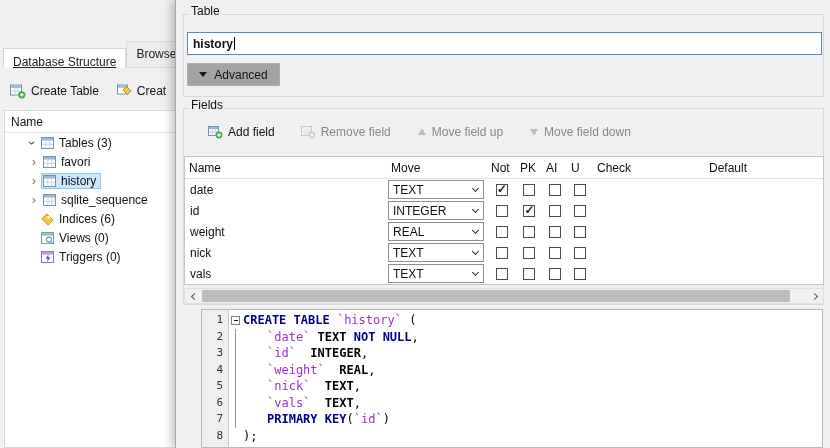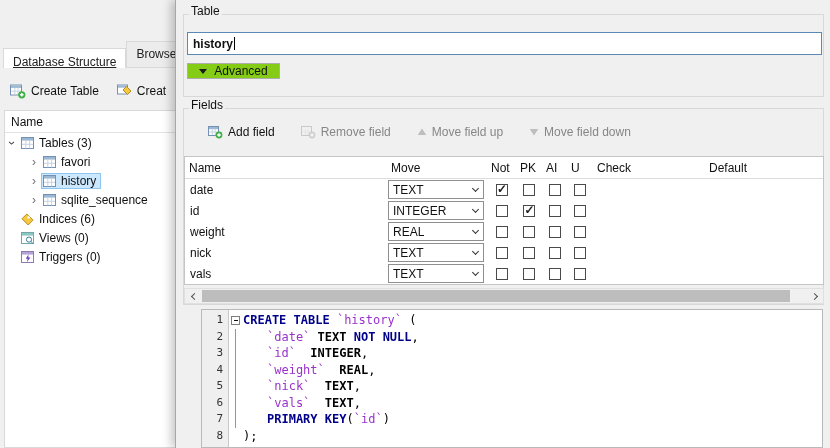--- a/index.html
+++ b/index.html
@@ -14,34 +14,34 @@
   .tbtn { display:flex; align-items:center; gap:5px; padding:3px 8px; border:1px solid #d2d8de; background:#f4f6f8; white-space:nowrap; }
   .icon { display:inline-flex; align-items:center; }
   .tab-bar { position:absolute; top:40px; left:3px; width:173px; height:28px; display:flex; align-items:flex-end; border-bottom:1px solid #d9d9d9; }
   .tab { height:26px; line-height:25px; padding:0 9px; background:#ececec; border:1px solid #d9d9d9; border-bottom:none; white-space:nowrap; color:#222; }
   .tab.active { background:#fff; height:20px; line-height:27px; margin-bottom:-1px;text-decoration:underline; }
   .struct-toolbar { position:absolute; top:78px; left:10px; width:166px; height:26px; display:flex; gap:18px; align-items:center; overflow:hidden; white-space:nowrap; }
   .sbt { display:flex; align-items:center; gap:5px; }
   .tree-panel { position:absolute; top:110px; left:4px; width:172px; height:338px; background:#fff; border:1px solid #d9d9d9; overflow:hidden; }
   .tree-header { height:22px; line-height:22px; padding-left:6px; border-bottom:1px solid #e3e3e3; }
   .tree-item { height:19px; display:flex; align-items:center; }
-  .tree-item.lvl0 { padding-left:0; }
+  .tree-item.lvl0 { padding-left:20px; }
   .tree-item.lvl1 { padding-left:22px; }
   .tree-arrow { width:14px; flex:0 0 14px; text-align:center; color:#6e6e6e; font-size:12px; line-height:12px; }
   .tree-arrow.expanded { transform:rotate(90deg); color:#333; }
   .tree-arrow.hiddenarrow { visibility:hidden; }
   .node-body { display:flex; align-items:center; gap:5px; padding:1px 5px 1px 2px; }
   .tree-item.selected .node-body { background:var(--sel,#cce8ff); box-shadow:0 0 0 1px #8fc6f0 inset; }
   
   .dialog { position:absolute; top:0; left:175px; width:655px; height:448px; background:#f0f0f0; border-left:1px solid #a7a7a7; box-shadow:-4px 0 9px rgba(0,0,0,.22); }
   .grp-label { position:absolute; background:#f0f0f0; padding:0 2px; z-index:2; }
   .grp-box { position:absolute; border:1px solid #d8d8d8; }
   .name-input { position:absolute; left:11px; top:32px; width:635px; height:23px; background:#fff; border:1px solid #5a89b5; display:flex; align-items:center; padding-left:5px; font-weight:bold; }
   .caret { width:1px; height:13px; background:#000; margin-left:1px; }
-  .adv-btn { position:absolute; left:11px; top:63px; width:93px; height:16px; background:#84cc16; border:1px solid #adadad; display:flex; align-items:center; justify-content:center; gap:7px; }
+  .adv-btn { position:absolute; left:11px; top:63px; width:93px; height:23px; background:#a3a3a3; border:1px solid #adadad; display:flex; align-items:center; justify-content:center; gap:7px; }
   .tri-down { width:0; height:0; border-left:4.5px solid transparent; border-right:4.5px solid transparent; border-top:5.5px solid #1a1a1a; }
   .fields-toolbar { position:absolute; left:32px; top:120px; height:24px; display:flex; align-items:center; gap:26px; }
   .tool-btn { display:flex; align-items:center; gap:5px; white-space:nowrap; }
   .tool-btn.disabled { color:var(--dis,#868686); }
   .fields-grid { position:absolute; left:8px; top:156px; width:640px; background:#fff; border:1px solid #c5c5c5; }
   .fthead, .frow { display:grid; grid-template-columns:202px 100px 29px 26px 25px 26px 112px 1fr; align-items:center; }
   .fthead { height:22px; border-bottom:1px solid #dcdcdc; }
   .hcell { padding-left:4px; }
   .frow { height:21px; }
   .name-cell { padding-left:5px; }

